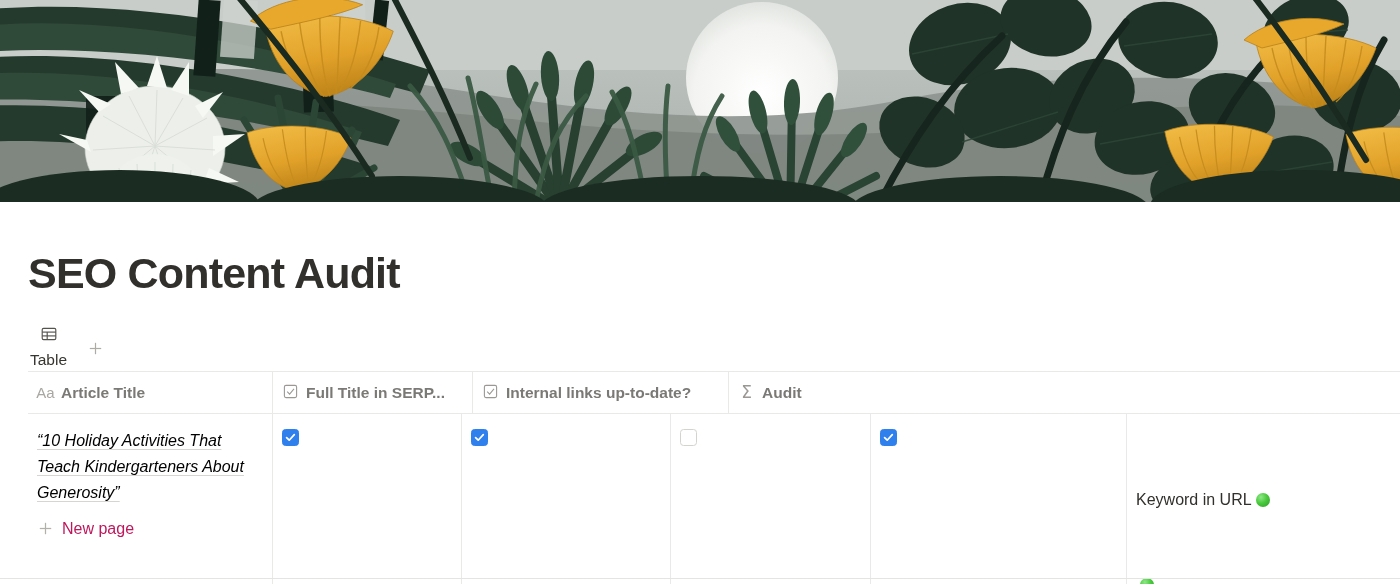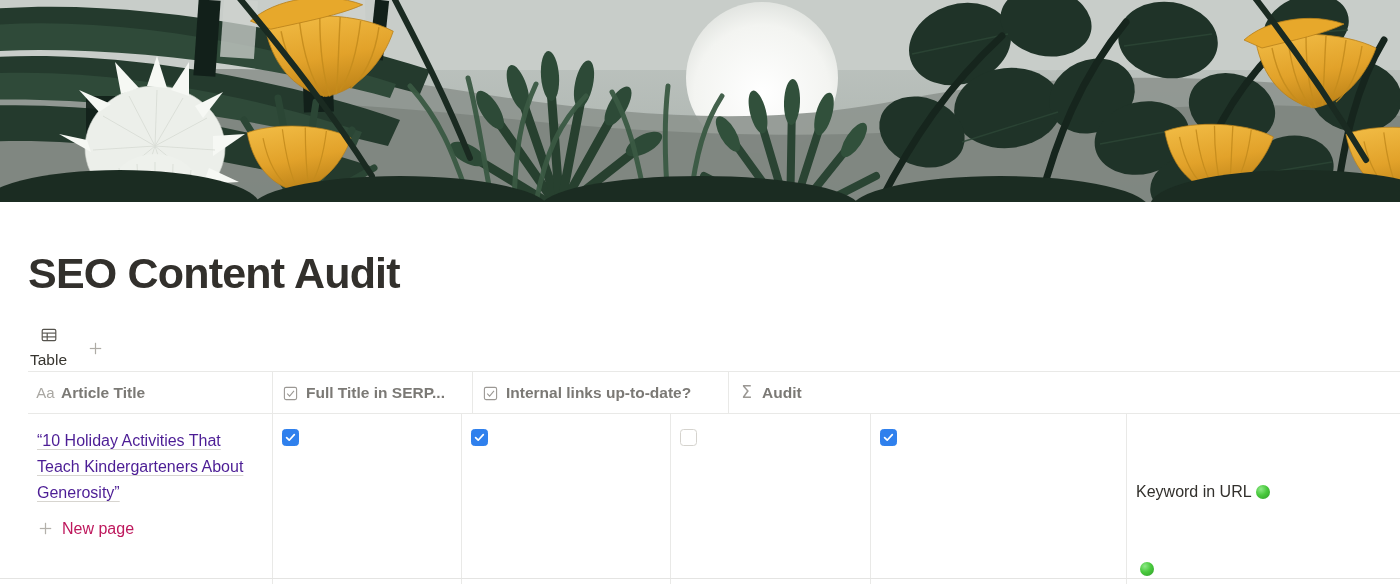--- a/index.html
+++ b/index.html
@@ -134,21 +134,21 @@
   .hdr-label {
     white-space: nowrap;
     overflow: hidden;
     text-overflow: ellipsis;
     color: #7b7975;
     font-weight: bold;
   }
   .hdr-icon {
     flex: 0 0 auto;
     display: flex;
-    align-items: flex-end;
+    align-items: flex-start;
     justify-content: center;
     width: 17px;
     height: 17px;
     color: #9b9894;
   }
   .aa-icon {
     font-size: 15px;
     line-height: 17px;
     color: #a9a7a2;
     font-family: "Liberation Sans", "DejaVu Sans", sans-serif;
@@ -159,26 +159,27 @@
     color: #9b9894;
     font-family: "DejaVu Sans", sans-serif;
   }
 
   
   .data-row .cell { padding: 14px 9px 9px 9px; }
 
   .title-text {
     font-size: 16px;
     line-height: 26px;
-    color: #4c1d95;
+    color: #000000;
     text-decoration: underline;
     text-decoration-color: #d7d5d0;
     text-underline-offset: 3px;
     cursor: pointer;
     display: inline;
+    font-style: italic;
   }
 
   .cb {
     width: 17px;
     height: 17px;
     border-radius: 3.5px;
     flex: 0 0 auto;
     cursor: pointer;
     display: flex;
     align-items: center;
@@ -188,21 +189,21 @@
   .cb.on  { background: #2f80ed; border: 1px solid #2f80ed; }
   .cb.off { background: #ffffff; border: 1.4px solid #d5d3ce; }
   .cb.on svg { display: block; }
 
   .audit-list {
     font-size: 16px;
     line-height: 25.5px;
     color: #32302c;
     white-space: pre;
   }
-  .audit-line { white-space: nowrap; }
+  .audit-line { white-space: nowrap; margin-top: 8px; }
   .dot {
     display: inline-block;
     width: 14px;
     height: 14px;
     border-radius: 50%;
     vertical-align: -2px;
     margin-left: 4px;
   }
   .dot.green { background: radial-gradient(circle at 35% 30%, #8ee887 0%, #49c93d 45%, #2f9c29 100%); }
 

